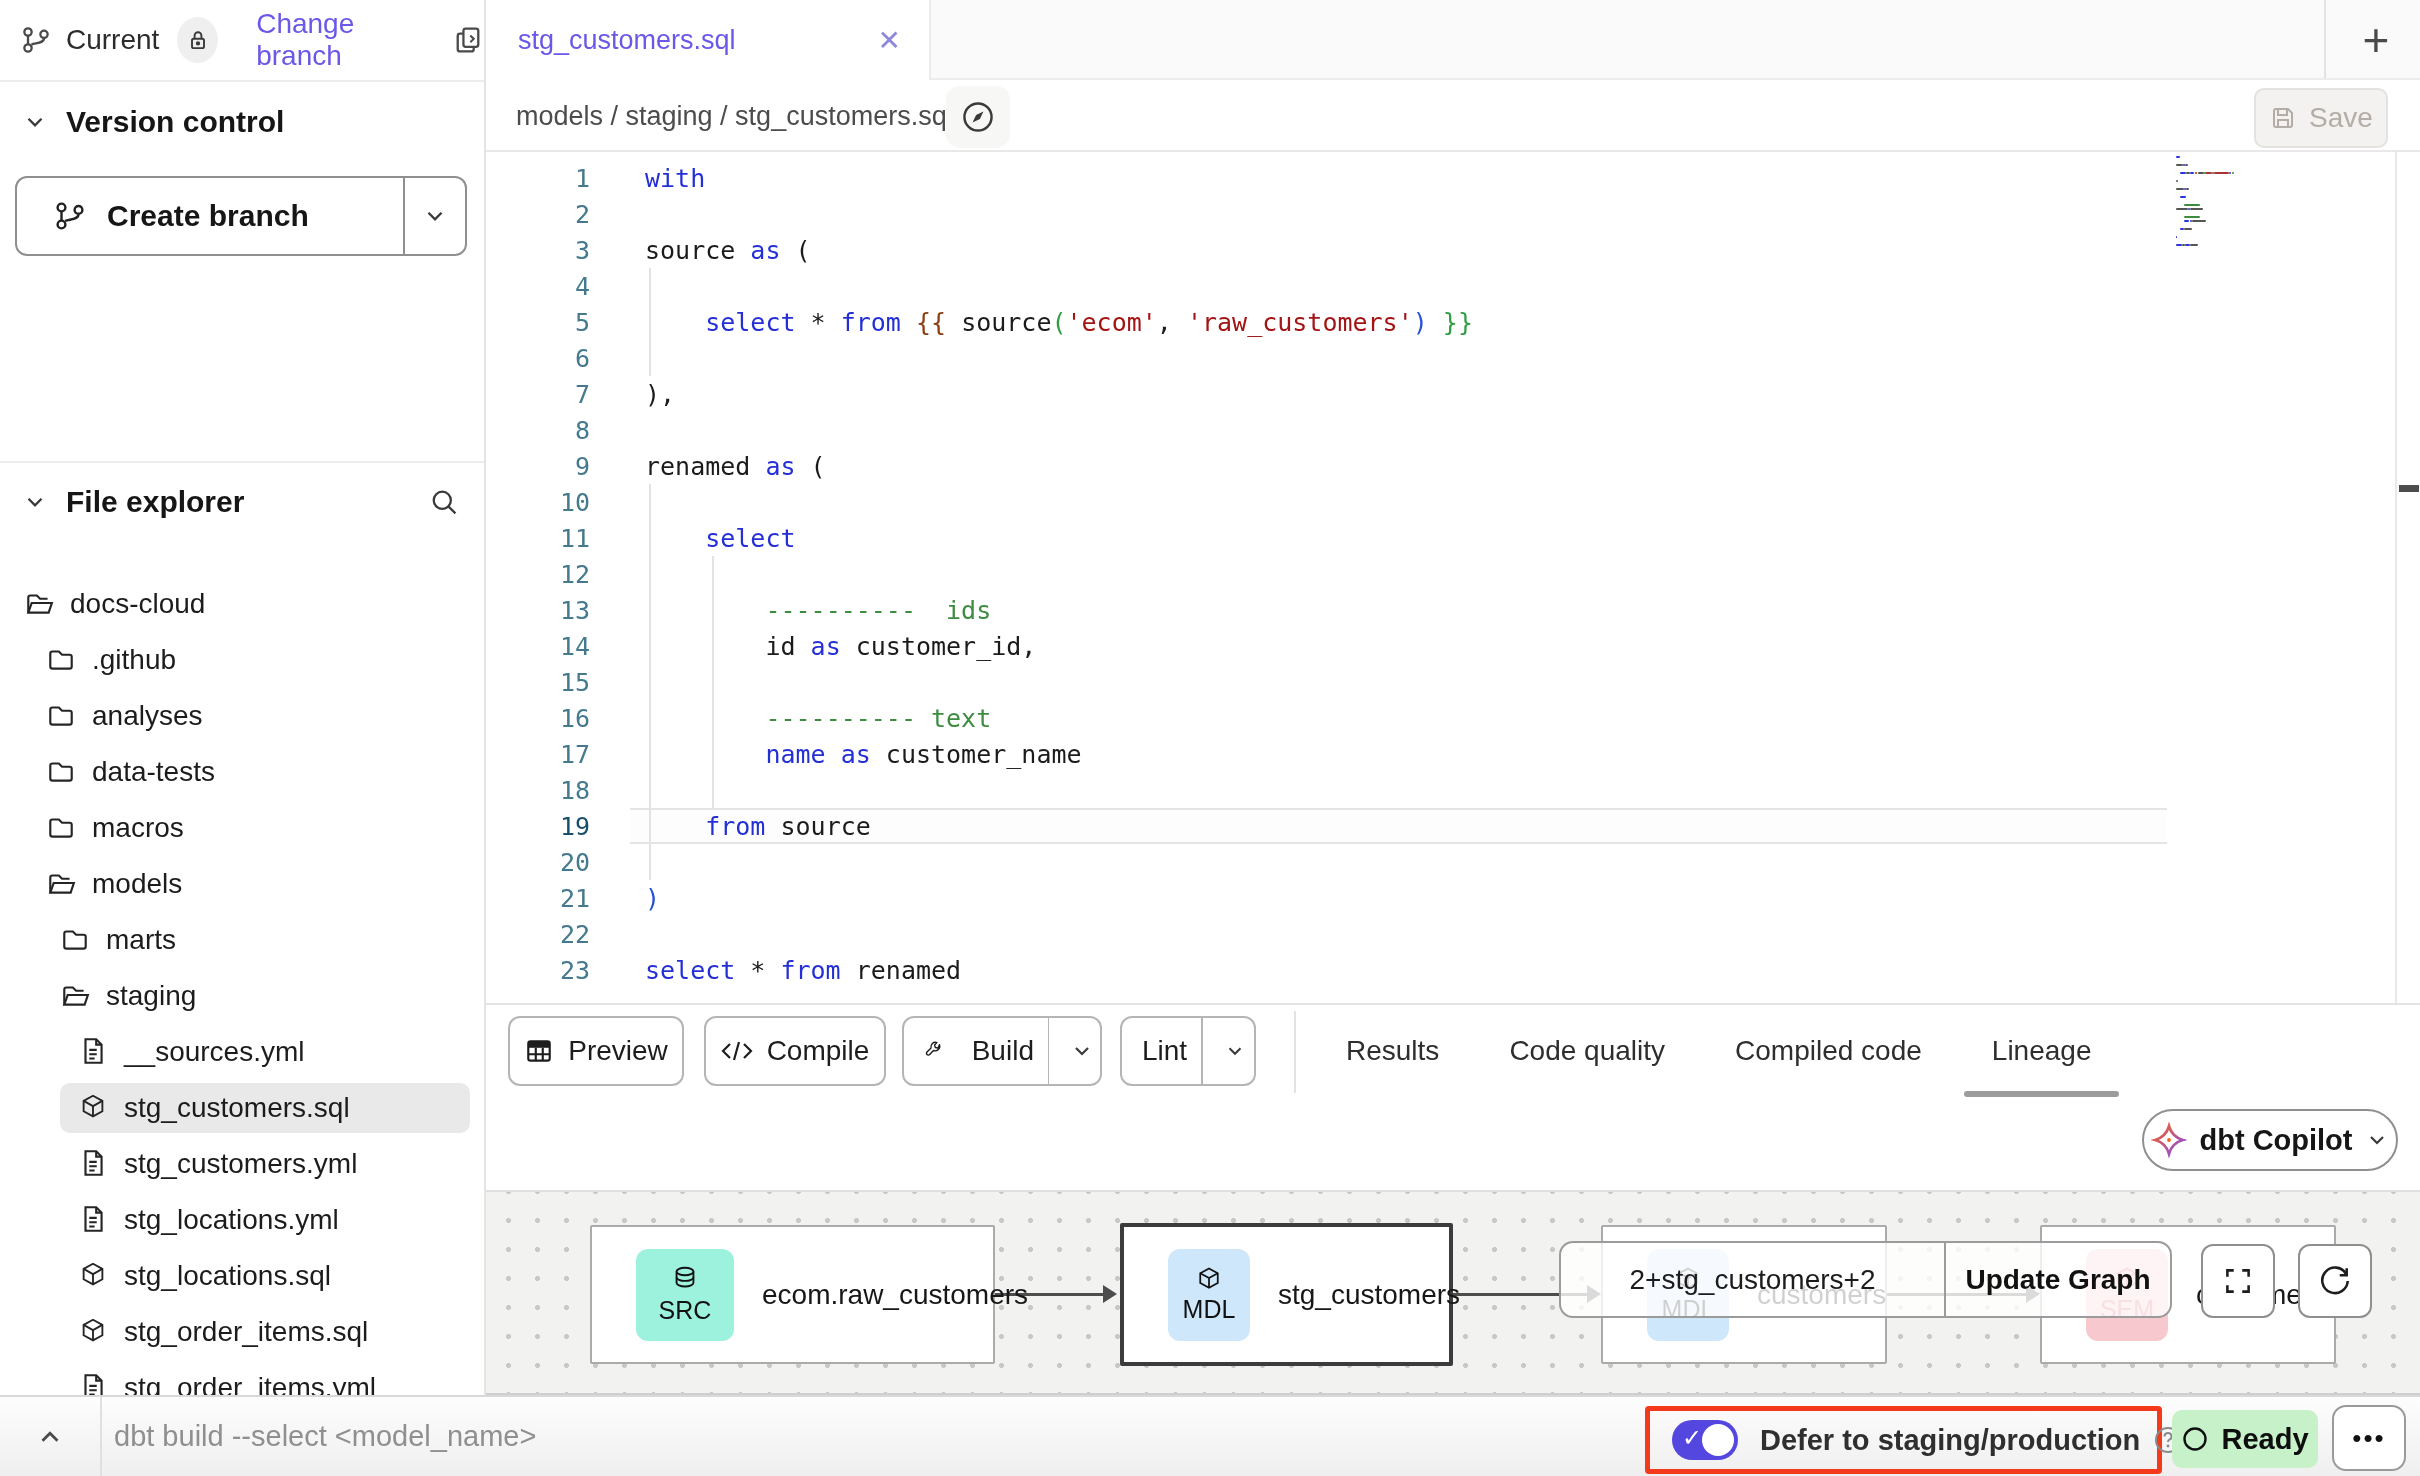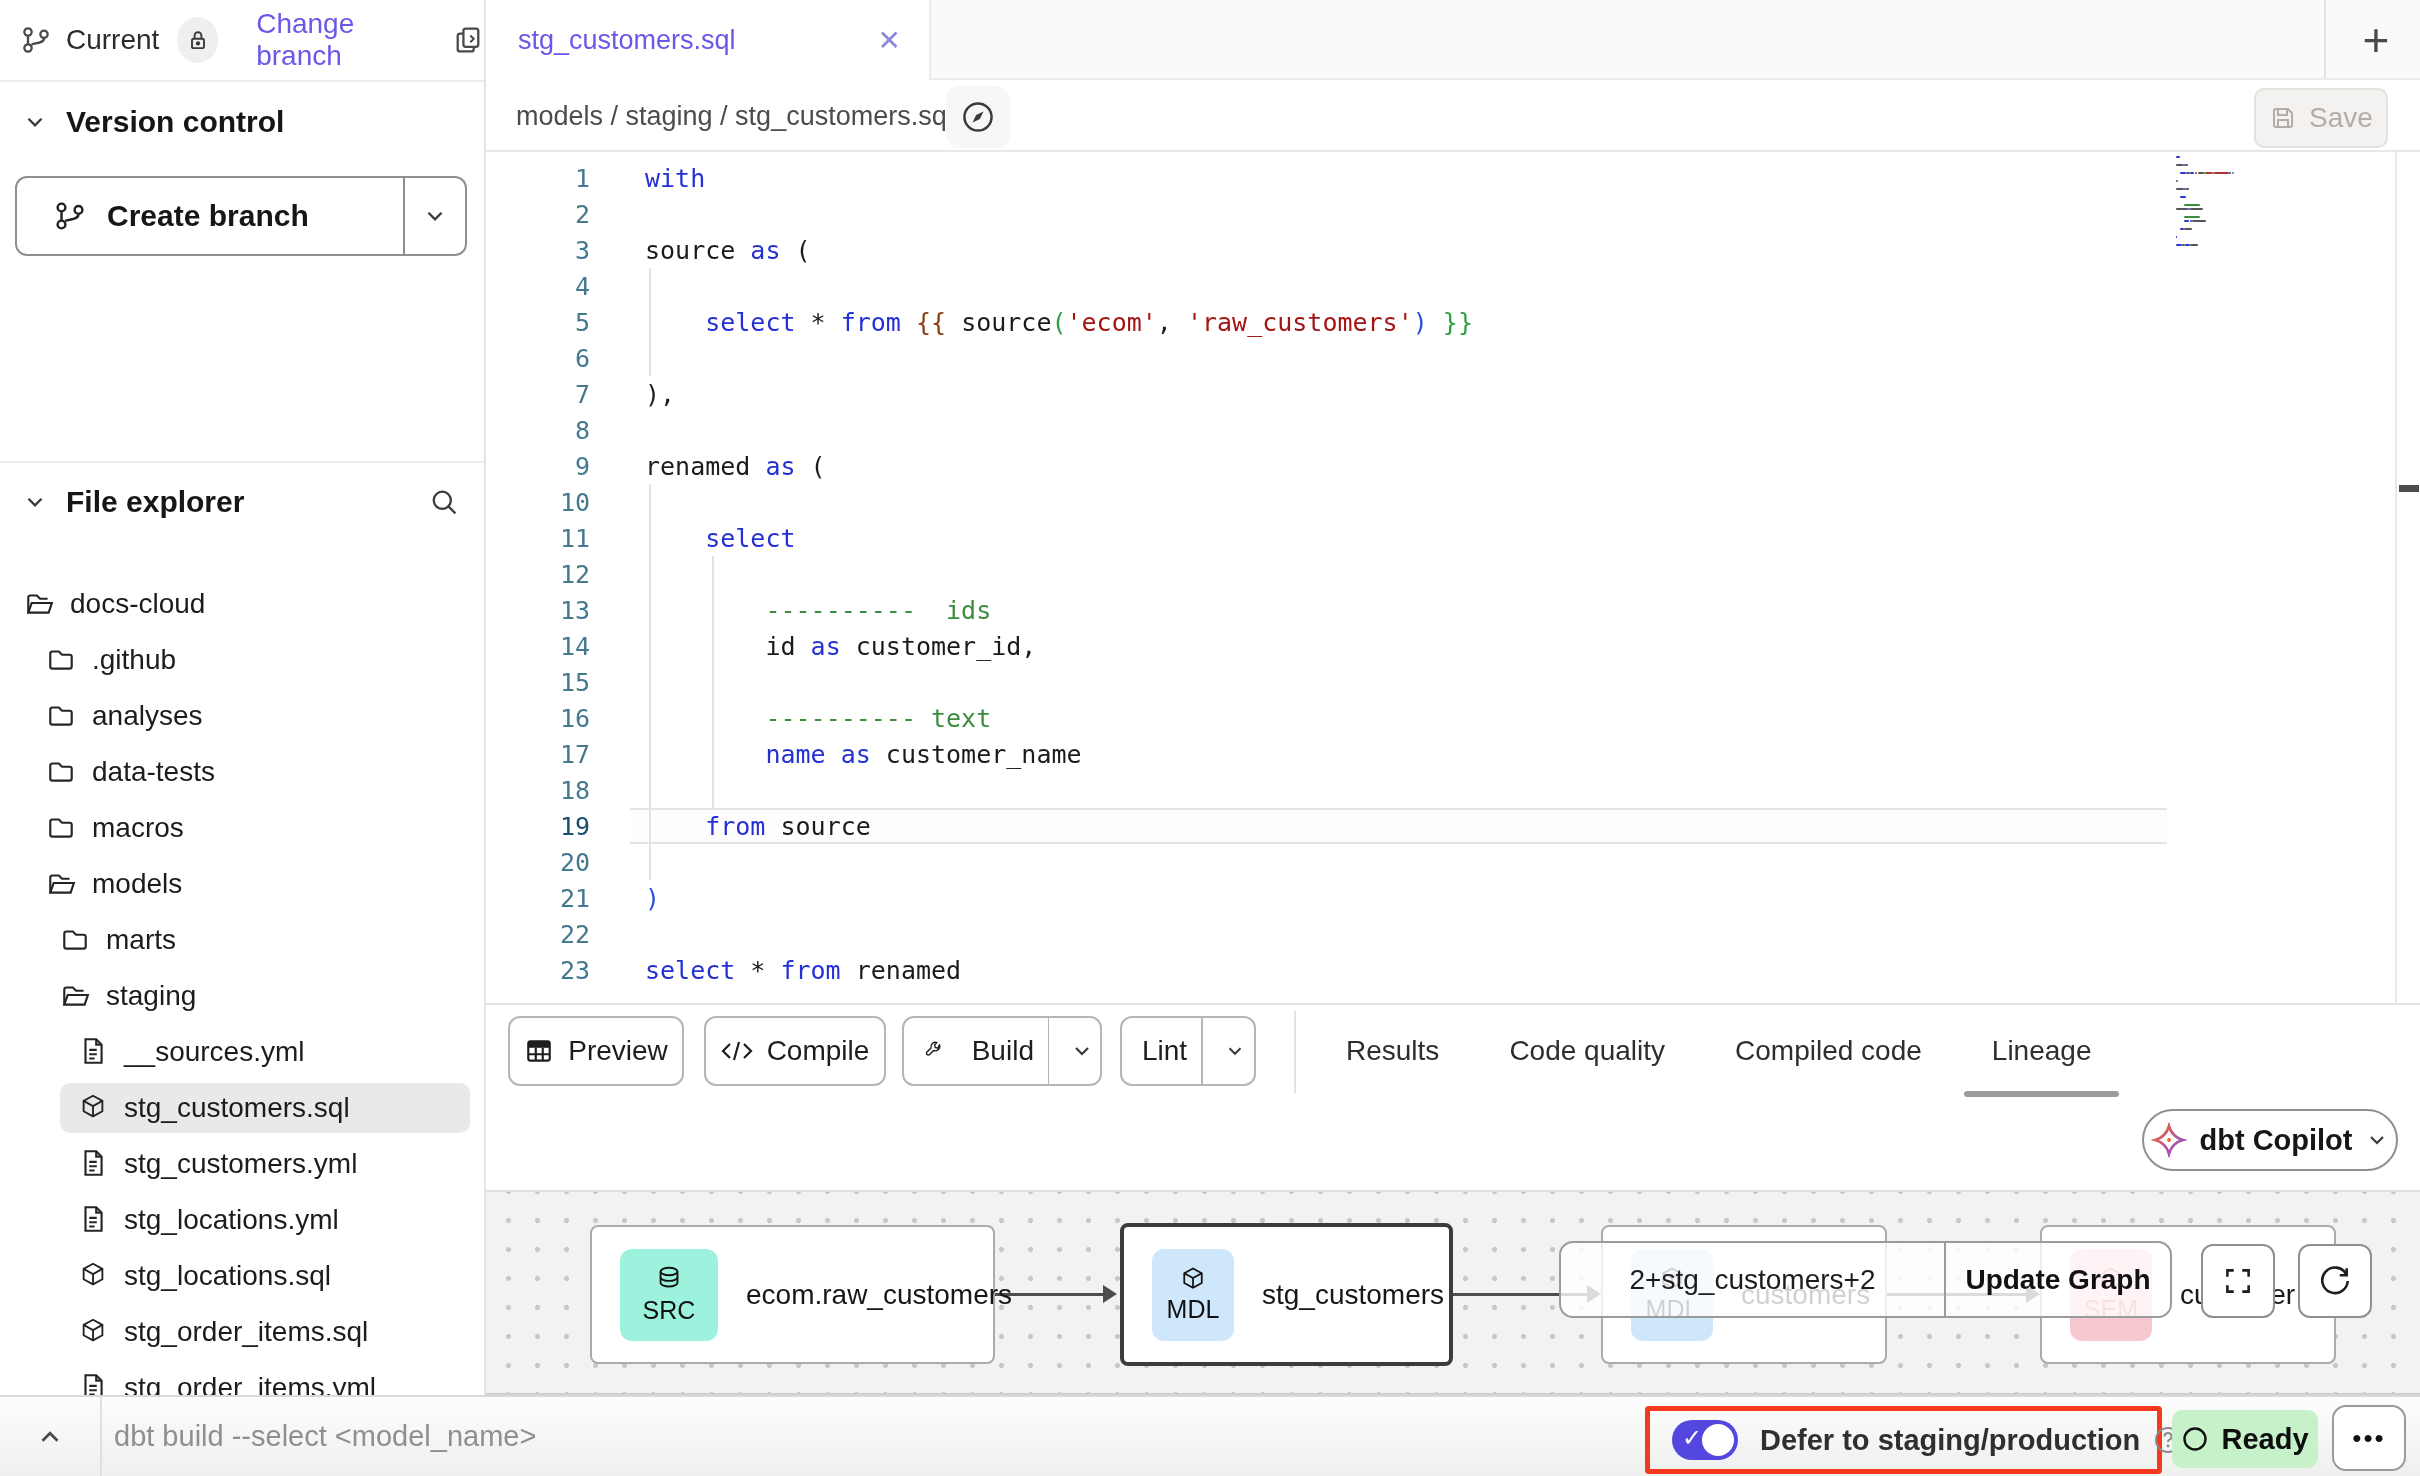--- a/index.html
+++ b/index.html
@@ -63,22 +63,22 @@
   #act-divider{position:absolute;left:808px;top:6px;width:2px;height:82px;background:#e2e2e2;}
   #panel-tabs{position:absolute;left:860px;top:0;height:92px;display:flex;gap:70px;align-items:center;}
   .panel-tab{position:relative;height:92px;display:flex;align-items:center;font-size:28px;color:#2e2e2e;white-space:nowrap;}
   .panel-tab.active::after{content:"";position:absolute;left:-28px;right:-28px;bottom:0;height:6px;background:#9c9c9c;border-radius:3px;}
   
   #copilot-btn{left:2142px;top:1109px;width:256px;height:62px;border:2px solid #8f8f8f;border-radius:31px;background:#fff;
     display:flex;align-items:center;justify-content:center;gap:12px;font-size:29px;font-weight:600;color:#161616;box-sizing:border-box;}
   
   #lineage{left:486px;top:1190px;width:1934px;height:205px;background:#f2f2f1;border-top:2px solid #e0e0e0;border-bottom:2px solid #cfcfcf;
     box-sizing:border-box;background-image:radial-gradient(#c8c8c6 2.2px,transparent 2.8px);background-size:29px 29px;background-position:8px 14px;}
-  .node{position:absolute;top:33px;height:139px;background:#fff;border:2px solid #ababab;border-radius:8px;
-    display:flex;align-items:center;box-sizing:border-box;z-index:2;}
+  .node{position:absolute;top:33px;height:139px;background:#fff;border:2px solid #ababab;border-radius:2px;
+    display:flex;align-items:center;box-sizing:border-box;z-index:2;padding-left:16px;}
   .node.selected{border:4px solid #3c3c3c;top:31px;height:143px;}
   .badge{margin-left:28px;width:98px;height:92px;border-radius:12px;display:flex;flex-direction:column;align-items:center;justify-content:center;gap:2px;
     font-size:25px;color:#111;flex:0 0 98px;}
   .badge.small{width:82px;flex:0 0 82px;}
   .node-label{margin-left:28px;font-size:28px;color:#171717;white-space:nowrap;}
   .edge{position:absolute;height:3px;background:#4d4d4d;z-index:1;}
   .arrow{position:absolute;width:0;height:0;border-top:9px solid transparent;border-bottom:9px solid transparent;border-left:14px solid #4d4d4d;z-index:1;}
   #graph-bar{position:absolute;left:1073px;top:49px;width:613px;height:77px;background:rgba(255,255,255,0.80);
     border:2px solid #9b9b9b;border-radius:14px;z-index:3;display:flex;align-items:center;box-sizing:border-box;}
   #graph-input{width:383px;text-align:center;font-size:28px;color:#1c1c1c;}

